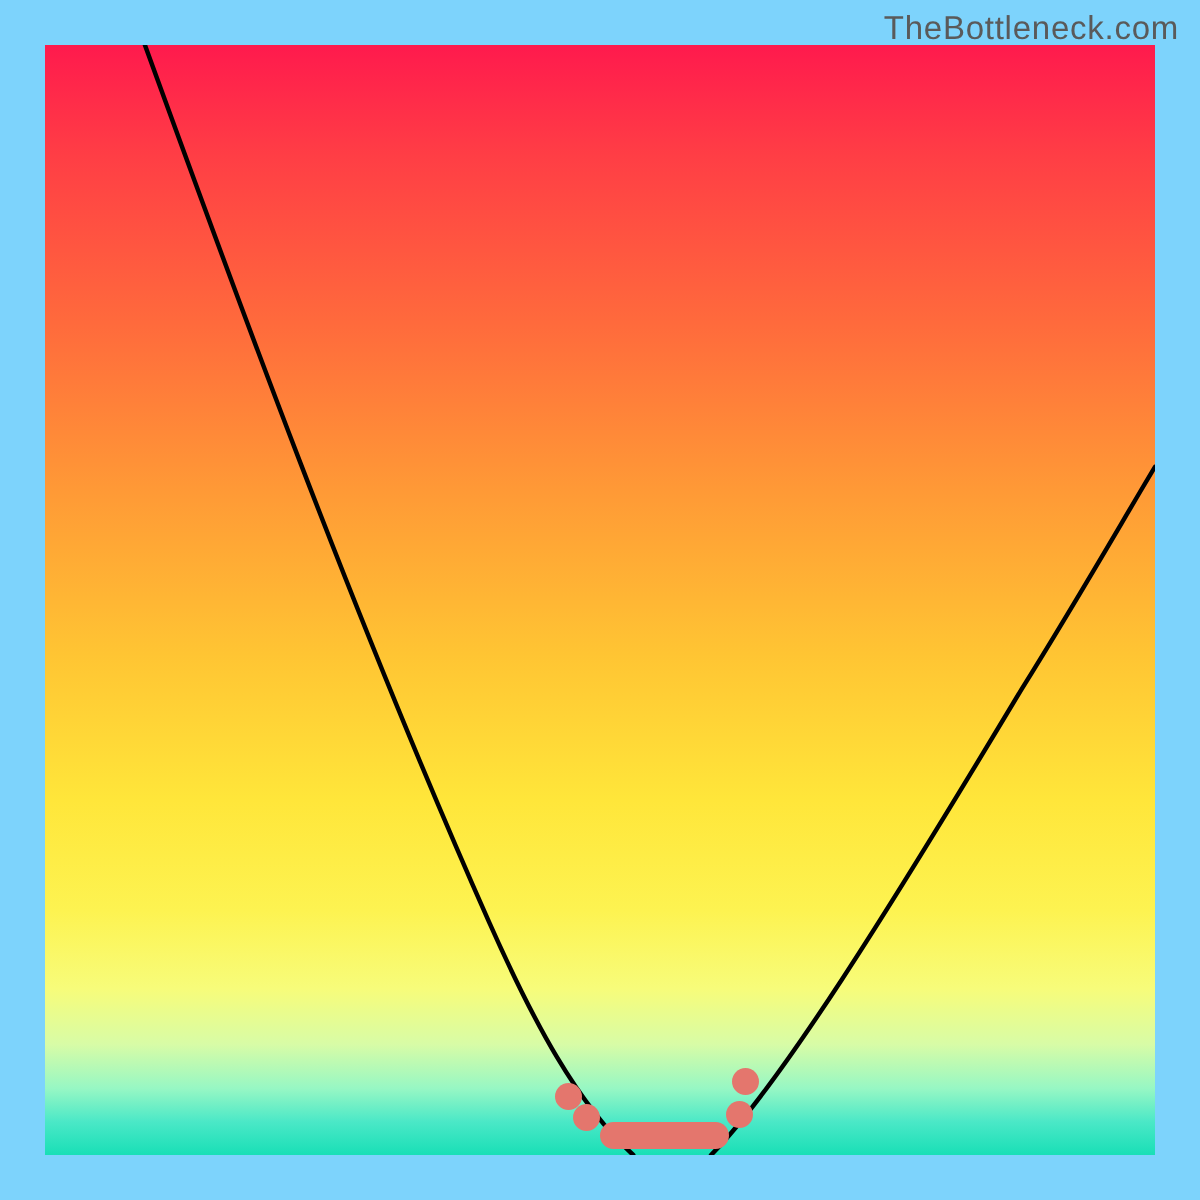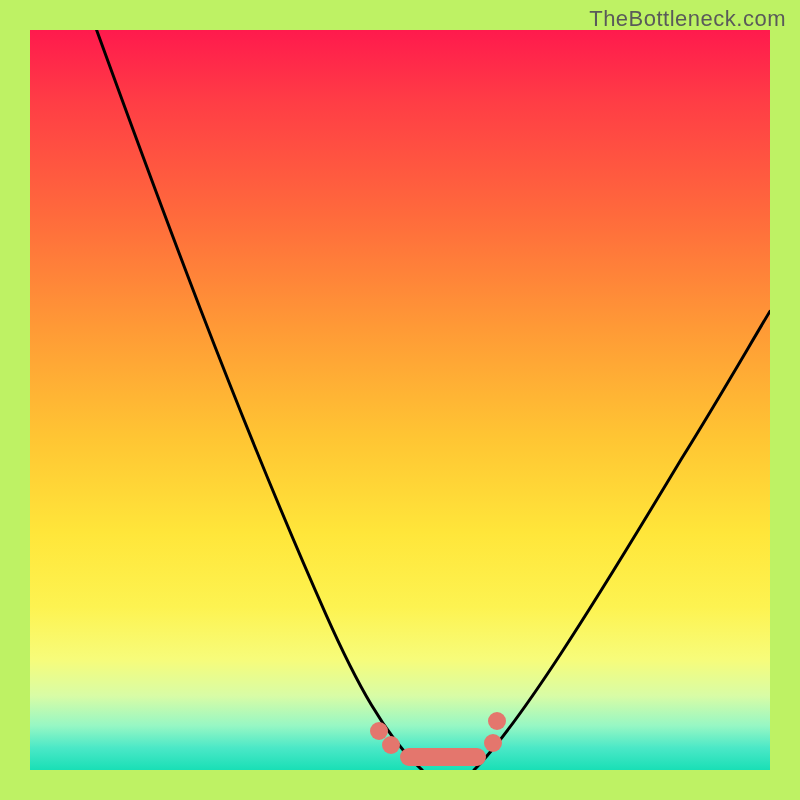--- a/index.html
+++ b/index.html
@@ -8,21 +8,21 @@
     width: 800px;
     height: 800px;
     background: #000;
     overflow: hidden;
     font-family: Arial, Helvetica, sans-serif;
   }
   .frame {
     position: relative;
     width: 800px;
     height: 800px;
-    background: #bef264;
+    background: #7dd3fc;
   }
   .watermark {
     position: absolute;
     top: 6px;
     right: 14px;
     color: #5a5a5a;
     font-size: 22px;
     font-weight: 500;
     letter-spacing: 0.5px;
     user-select: none;

